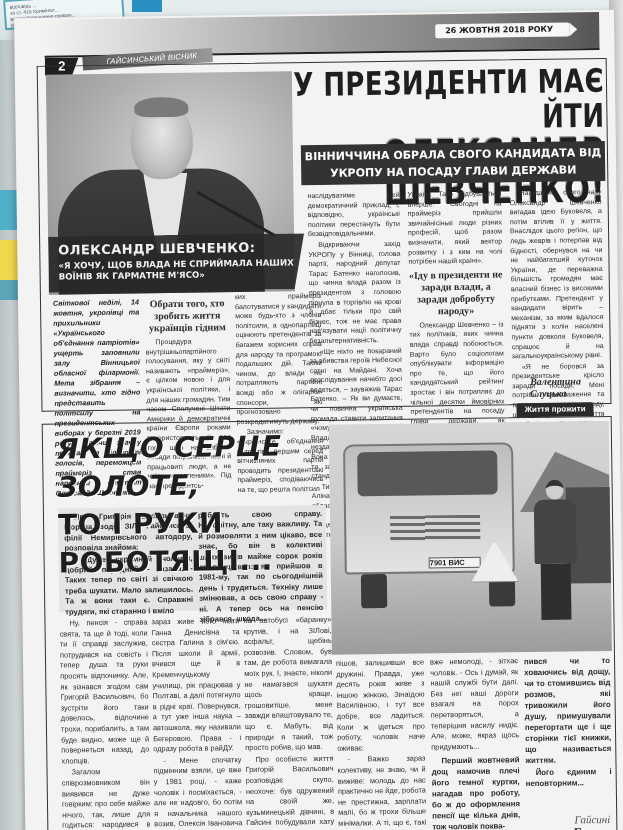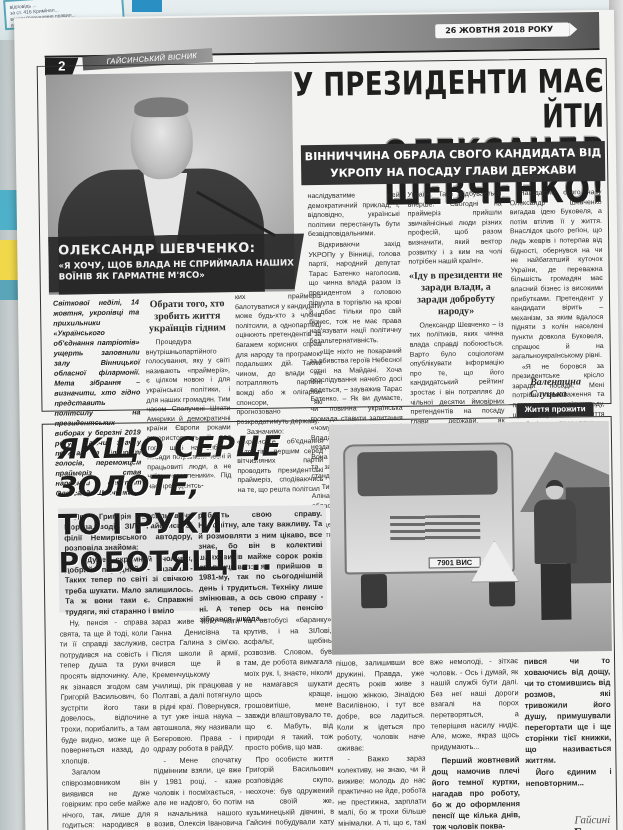--- a/index.html
+++ b/index.html
@@ -173,21 +173,21 @@
   .truck-window {
     position: absolute; left: 28px; top: 28px; width: 140px; height: 44px;
     background: #585858; border-radius: 6px;
   }
   .truck-grille {
     position: absolute; left: 60px; top: 92px; width: 90px; height: 26px;
     background: repeating-linear-gradient(180deg,#6b6b6b 0 3px,#d6d6d6 3px 7px);
   }
   .plate {
     position: absolute; left: 98px; top: 134px; width: 52px; height: 11px;
-    background: #f3f3f3; border: 1px solid #555; font-size: 7.5px; font-weight: bold; line-height: 9px; text-align: center; color: #222;
+    background: #f3f3f3; border: 1px solid #555; font-size: 7.5px; font-weight: bold; line-height: 9px; color: #222;
   }
   .sign {
     position: absolute; left: 140px; top: 118px; width: 48px; height: 42px;
     background: #eee; clip-path: polygon(50% 0, 100% 100%, 0 100%); border: 1px solid #666;
   }
   .wheel { position:absolute; width: 26px; height: 34px; background:#3a3a3a; border-radius: 4px; }
   .man {
     position: absolute; left: 204px; top: 58px; width: 42px; height: 140px;
   }
   .man .h { position:absolute; left: 12px; top: 0; width: 18px; height: 20px; background:#cfcfcf; border-radius:50%; border-top: 6px solid #333; }

